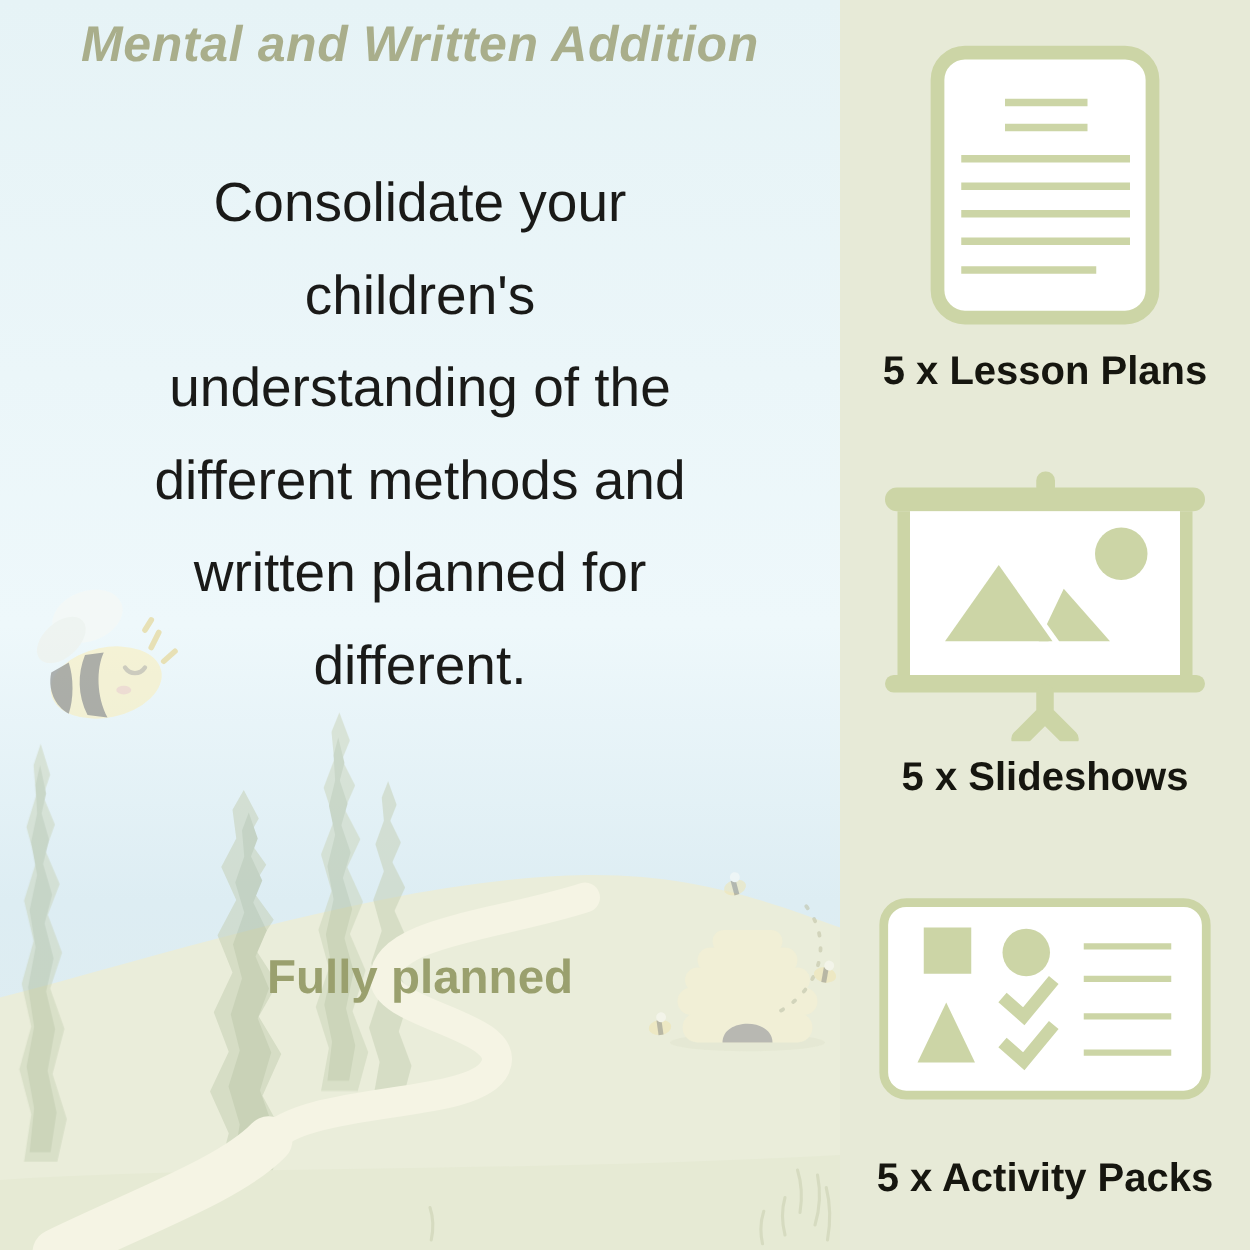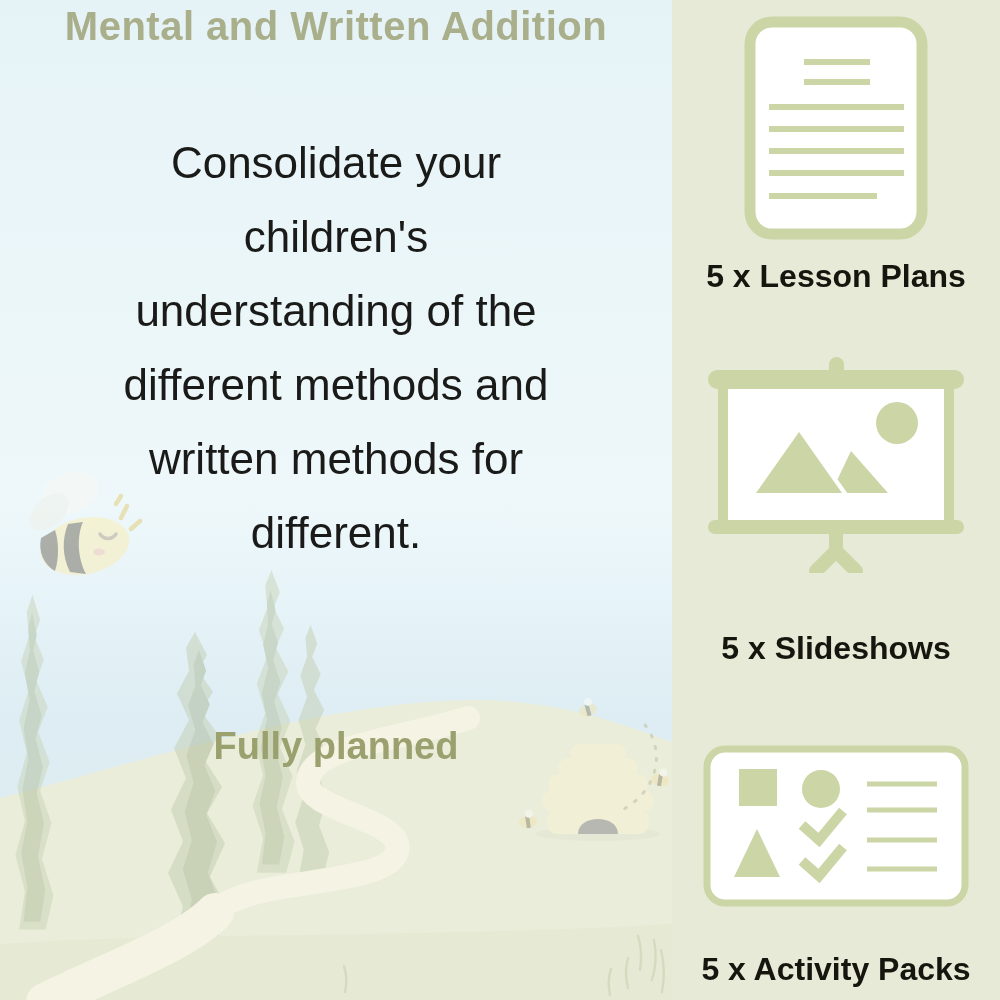--- a/index.html
+++ b/index.html
@@ -24,36 +24,37 @@
   .landscape {
     position: absolute; left: 0; bottom: 0;
     width: 672px; height: 460px;
   }
   .bee-illustration {
     position: absolute; left: 28px; top: 468px;
     width: 115px; height: 115px;
     opacity: 0.55;
   }
   .title {
-    position: absolute; top: 4px; left: 0;
+    position: absolute; top: 14px; left: 0;
     width: 100%; margin: 0;
     text-align: center;
     font-size: 40px; font-weight: 700;
     letter-spacing: 0.5px;
     color: #a9ae8b;
+    font-style: italic;
   }
   .paragraph {
     position: absolute; top: 126px; left: 0;
     width: 100%;
     text-align: center;
     font-size: 44px; line-height: 74px;
     color: #1a1a18;
   }
   .features {
-    position: absolute; top: 722px; left: 0;
+    position: absolute; top: 758px; left: 0;
     width: 100%;
     text-align: center;
   }
   .feature {
     font-size: 38px; line-height: 48px;
     font-weight: 700;
     color: #9aa06e;
   }
   .feature:not(:last-child)::after {
     content: "";
@@ -63,30 +64,30 @@
     background: #a5ab7c;
     opacity: 0.75;
   }
 
   
   .right {
     width: 328px; height: 1000px;
     background: #e7ead7;
     display: flex; flex-direction: column;
     align-items: center;
-    padding-top: 16px;
+    padding-top: 36px;
   }
   .pack { display: flex; flex-direction: column; align-items: center; }
   .pack-label {
     font-size: 32px; font-weight: 700;
     color: #16160f;
     white-space: nowrap;
     margin-top: 18px;
   }
-  .pack-slideshows { margin-top: 62px; gap: 47px; }
+  .pack-slideshows { margin-top: 62px; }
   .pack-slideshows .pack-label { margin-top: 10px; }
   .pack-activity { margin-top: 78px; gap: 30px; }
   .pack-activity .pack-label { margin-top: 14px; }
 </style>
 </head>
 <body>
 
 <div class="canvas">
 
   <div class="left">
@@ -170,21 +171,21 @@
       </g>
     </svg>
 
     <h1 class="title">Mental and Written Addition</h1>
 
     <div class="paragraph">
         <div class="para-line">Consolidate your</div>
         <div class="para-line">children's</div>
         <div class="para-line">understanding of the</div>
         <div class="para-line">different methods and</div>
-        <div class="para-line">written methods for</div>
+        <div class="para-line">written planned for</div>
         <div class="para-line">different.</div>
       </div>
 
     <div class="features">
         <div class="feature">Fully planned</div>
       </div>
   </div>
 
   <div class="right">
 

